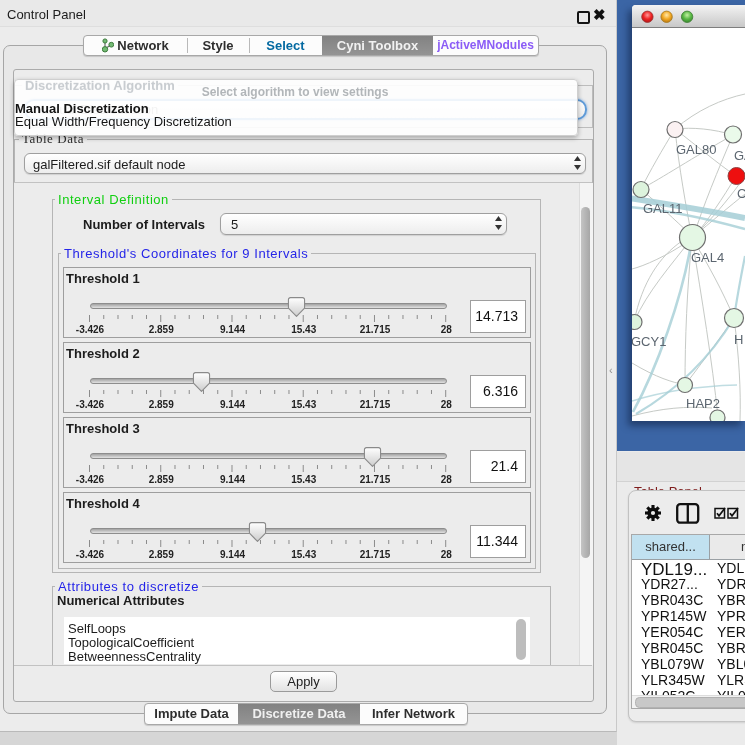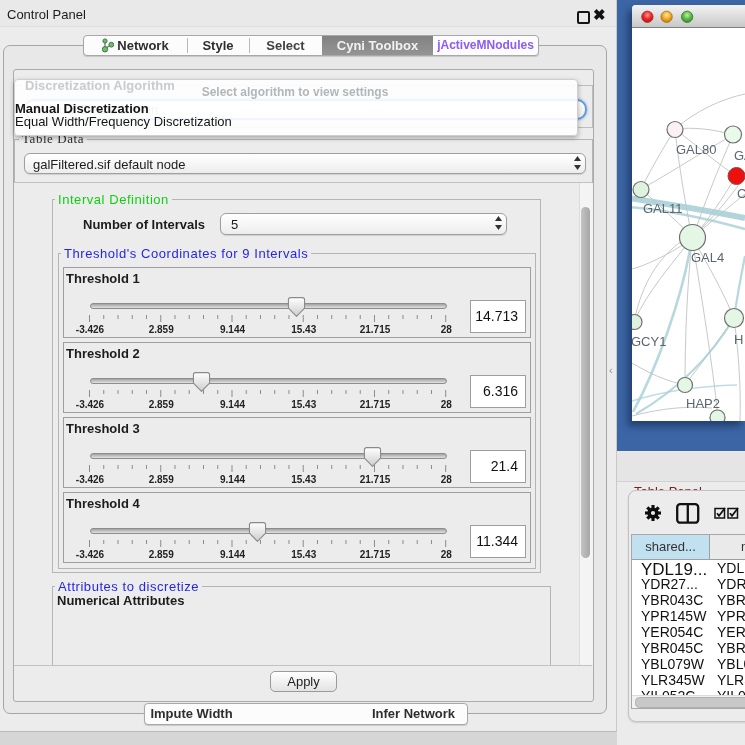--- a/index.html
+++ b/index.html
@@ -28,26 +28,27 @@
 <div class="abs" style="left:0px;top:0;width:103px;height:19px;color:#2e2e2e;font-size:13px;font-weight:bold;line-height:19px;text-align:center;"><svg style="vertical-align:-3px;margin-right:3px" width="12" height="15" viewBox="0 0 12 15">
           <line x1="3" y1="4" x2="3" y2="11" stroke="#6a6a6a" stroke-width="1.2"></line>
           <line x1="4" y1="10" x2="9" y2="7" stroke="#6a6a6a" stroke-width="1.2"></line>
           <circle cx="3" cy="3" r="2.1" fill="#73ba73" stroke="#3e7c3e"></circle>
           <circle cx="3" cy="11.3" r="2.7" fill="#73ba73" stroke="#3e7c3e"></circle>
           <circle cx="9.3" cy="6.7" r="2.4" fill="#73ba73" stroke="#3e7c3e"></circle>
         </svg>Network</div>
 <div class="abs" style="left:103px;top:2px;width:1px;height:15px;background:#b9b9b9;"></div>
 <div class="abs" style="left:103px;top:0;width:62px;height:19px;color:#2e2e2e;font-size:13px;font-weight:bold;line-height:19px;text-align:center;">Style</div>
 <div class="abs" style="left:165px;top:2px;width:1px;height:15px;background:#b9b9b9;"></div>
-<div class="abs" style="left:165px;top:0;width:73px;height:19px;color:#404040;font-size:13px;font-weight:bold;line-height:19px;text-align:center;">Select</div>
+<div class="abs" style="left:165px;top:0;width:73px;height:19px;color:#0369a1;font-size:13px;font-weight:bold;line-height:19px;text-align:center;">Select</div>
 <div class="abs" style="left:238px;top:0;width:111px;height:19px;background:linear-gradient(#828282,#949494);color:#f2f2f2;font-size:13px;font-weight:bold;line-height:19px;text-align:center;">Cyni Toolbox</div>
 <div class="abs" style="left:349px;top:0;width:105px;height:19px;color:#8b5cf6;font-size:12px;font-weight:bold;line-height:19px;text-align:center;">jActiveMNodules</div>
 </div>
 <div class="abs" style="left:144px;top:703px;width:322px;height:20px;background:#fcfcfc;border:1px solid #a8a8a8;border-radius:4px;overflow:hidden;box-shadow:0 1px 1px rgba(0,0,0,0.15);">
-<div class="abs" style="left:0;top:0;width:93px;height:20px;color:#2e2e2e;font-size:13px;font-weight:bold;line-height:20px;text-align:center;">Impute Width</div>
+<div class="abs" style="left:0;top:0;width:93px;height:20px;color:#2e2e2e;font-size:13px;font-weight:bold;line-height:20px;text-align:center;">Impute Data</div>
+<div class="abs" style="left:93px;top:0;width:122px;height:20px;background:linear-gradient(#828282,#949494);color:#f0f0f0;font-size:13px;font-weight:bold;line-height:20px;text-align:center;">Discretize Data</div>
 <div class="abs" style="left:215px;top:0;width:107px;height:20px;color:#2e2e2e;font-size:13px;font-weight:bold;line-height:20px;text-align:center;">Infer Network</div>
 </div>
 <div class="grp" style="left:14px;top:85px;width:577px;height:41px;border-color:#bcbcbc;"></div>
 <div class="grptitle b13" style="left:22px;top:78px;color:#9a9a9a;letter-spacing:0;">Discretization Algorithm</div>
 <div class="abs" style="left:24px;top:99px;width:559px;height:17px;border:2px solid #5f9bd8;border-radius:10px;background:linear-gradient(#ffffff,#ececec);box-shadow:0 0 3px rgba(90,150,220,0.75);"></div>
 <div class="abs r13" style="left:34px;top:102px;color:#808080;">Manual Discretization</div>
 <div class="grp" style="left:14px;top:139px;width:577px;height:42px;"></div>
 <div class="grptitle r13" style="left:19px;top:132px;color:#2e2e2e;font-family:Liberation Serif, serif;">Table Data</div>
 <div class="combo" style="left:24px;top:153px;width:560px;height:19px;"></div>
 <div class="abs r13" style="left:33px;top:157px;">galFiltered.sif default node</div>
@@ -254,20 +255,26 @@
         </linearGradient>
       </defs>
       <path d="M3 1.5 H14 A1.8 1.8 0 0 1 15.8 3.3 V11 L8.5 18.5 L1.2 11 V3.3 A1.8 1.8 0 0 1 3 1.5 Z" fill="url(#tg492)" stroke="#8a8a8a" stroke-width="1" stroke-linejoin="round"></path>
     </svg>
 <div class="valbox" style="left:470px;top:525px;">11.344</div>
 <div class="abs" style="left:14px;top:183px;width:578px;height:482px;overflow:hidden;pointer-events:none;">
 <div class="grp" style="left:38px;top:403px;width:497px;height:120px;"></div>
 </div>
 <div class="grptitle" style="left:55px;top:580px;color:#2525e8;">Attributes to discretize</div>
 <div class="abs b13" style="left:57px;top:593px;">Numerical Attributes</div>
+<div class="abs" style="left:64px;top:617px;width:466px;height:47px;background:#ffffff;overflow:hidden;">
+<div class="abs r13" style="left:4px;top:4px;">SelfLoops</div>
+<div class="abs r13" style="left:4px;top:18px;">TopologicalCoefficient</div>
+<div class="abs r13" style="left:4px;top:32px;">BetweennessCentrality</div>
+<div class="abs" style="left:452px;top:2px;width:10px;height:41px;border-radius:5px;background:#bdbdbd;"></div>
+</div>
 <div class="abs" style="left:579px;top:183px;width:13px;height:482px;background:#f4f4f4;border-left:1px solid #dcdcdc;"></div>
 <div class="abs" style="left:581px;top:207px;width:9px;height:351px;border-radius:5px;background:linear-gradient(90deg,#c4c4c4,#a6a6a6);"></div>
 <div class="abs" style="left:270px;top:671px;width:65px;height:19px;border:1px solid #9a9a9a;border-radius:5px;background:linear-gradient(#ffffff,#e3e3e3);font-size:13px;color:#222;text-align:center;line-height:19px;">Apply</div>
 <div class="abs" style="left:14px;top:79px;width:562px;height:55px;background:rgba(255,255,255,0.9);border:1px solid #cfcfcf;border-radius:4px;box-shadow:0 2px 5px rgba(0,0,0,0.30);"></div>
 <div class="abs" style="left:14px;top:85px;width:562px;height:14px;font-size:12px;font-weight:bold;color:#b2b6b9;text-align:center;">Select algorithm to view settings</div>
 <div class="abs b13" style="left:15px;top:101px;color:#141414;">Manual Discretization</div>
 <div class="abs r13" style="left:15px;top:114px;color:#141414;">Equal Width/Frequency Discretization</div>
 <div class="abs b13" style="left:25px;top:78px;color:rgba(163,170,176,0.55);">Discretization Algorithm</div>
 <div class="abs" style="left:609px;top:364px;font-size:11px;color:#909090;">‹</div>
 <div class="abs" style="left:617px;top:0;width:128px;height:451px;background:#3b65a5;"></div>

